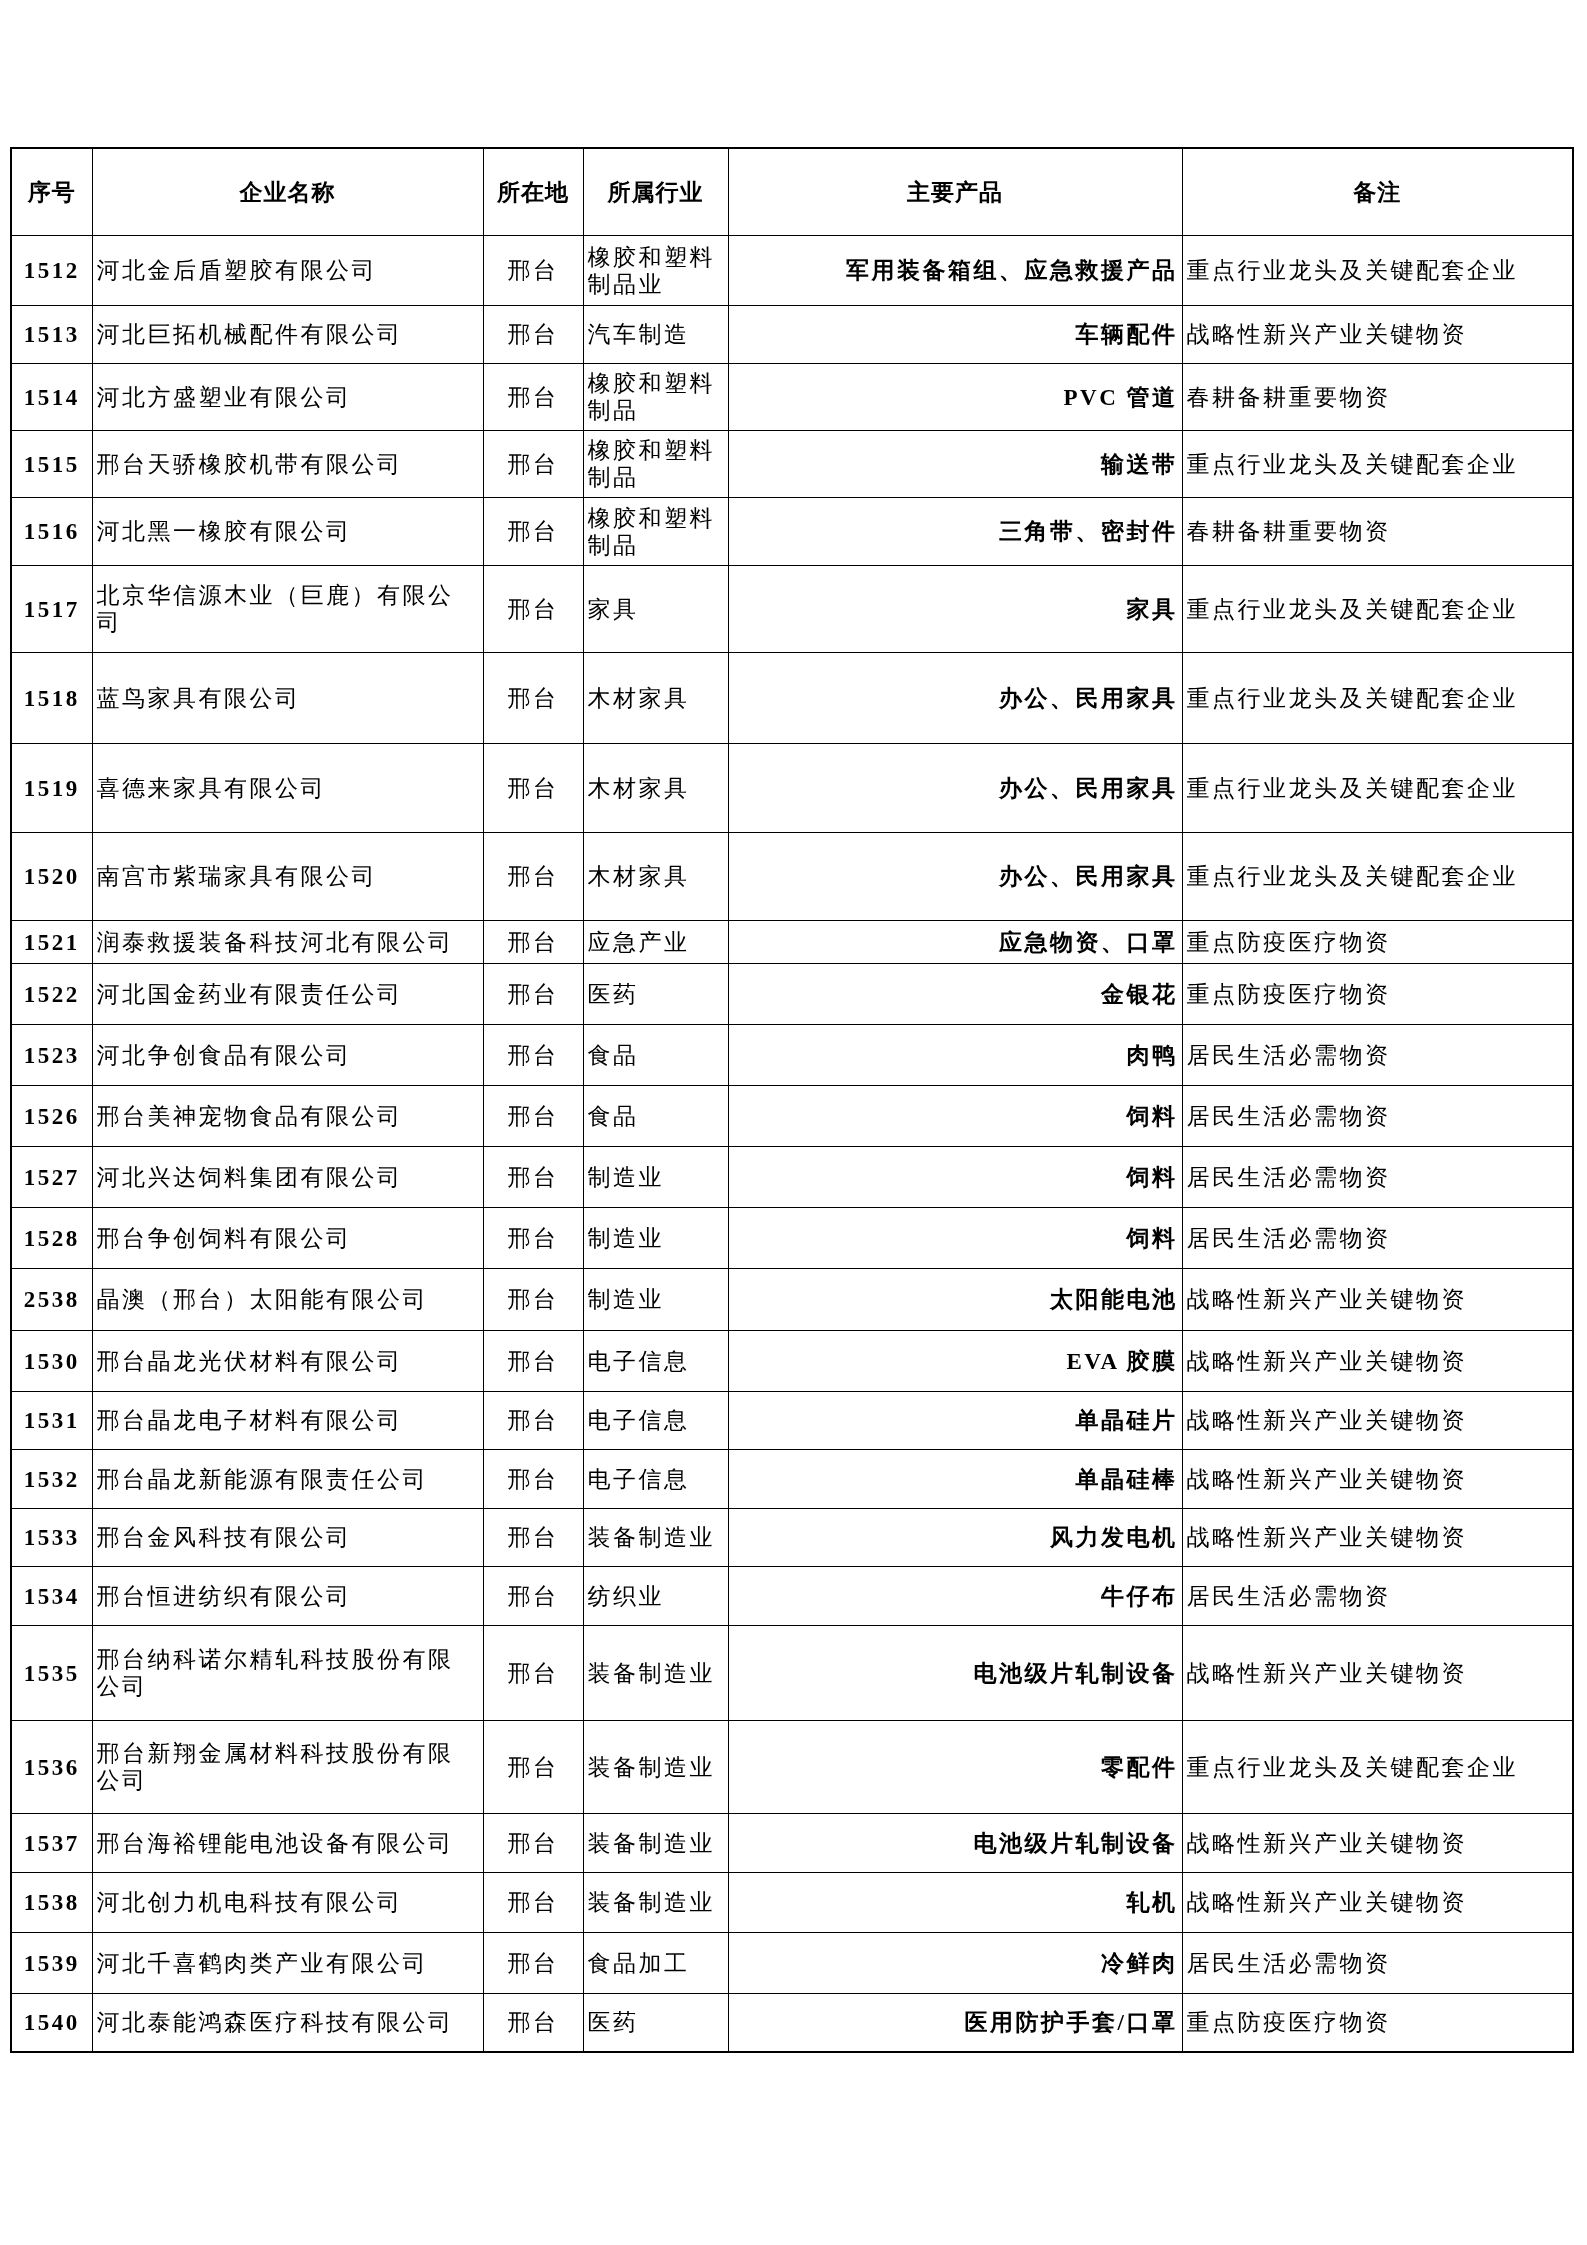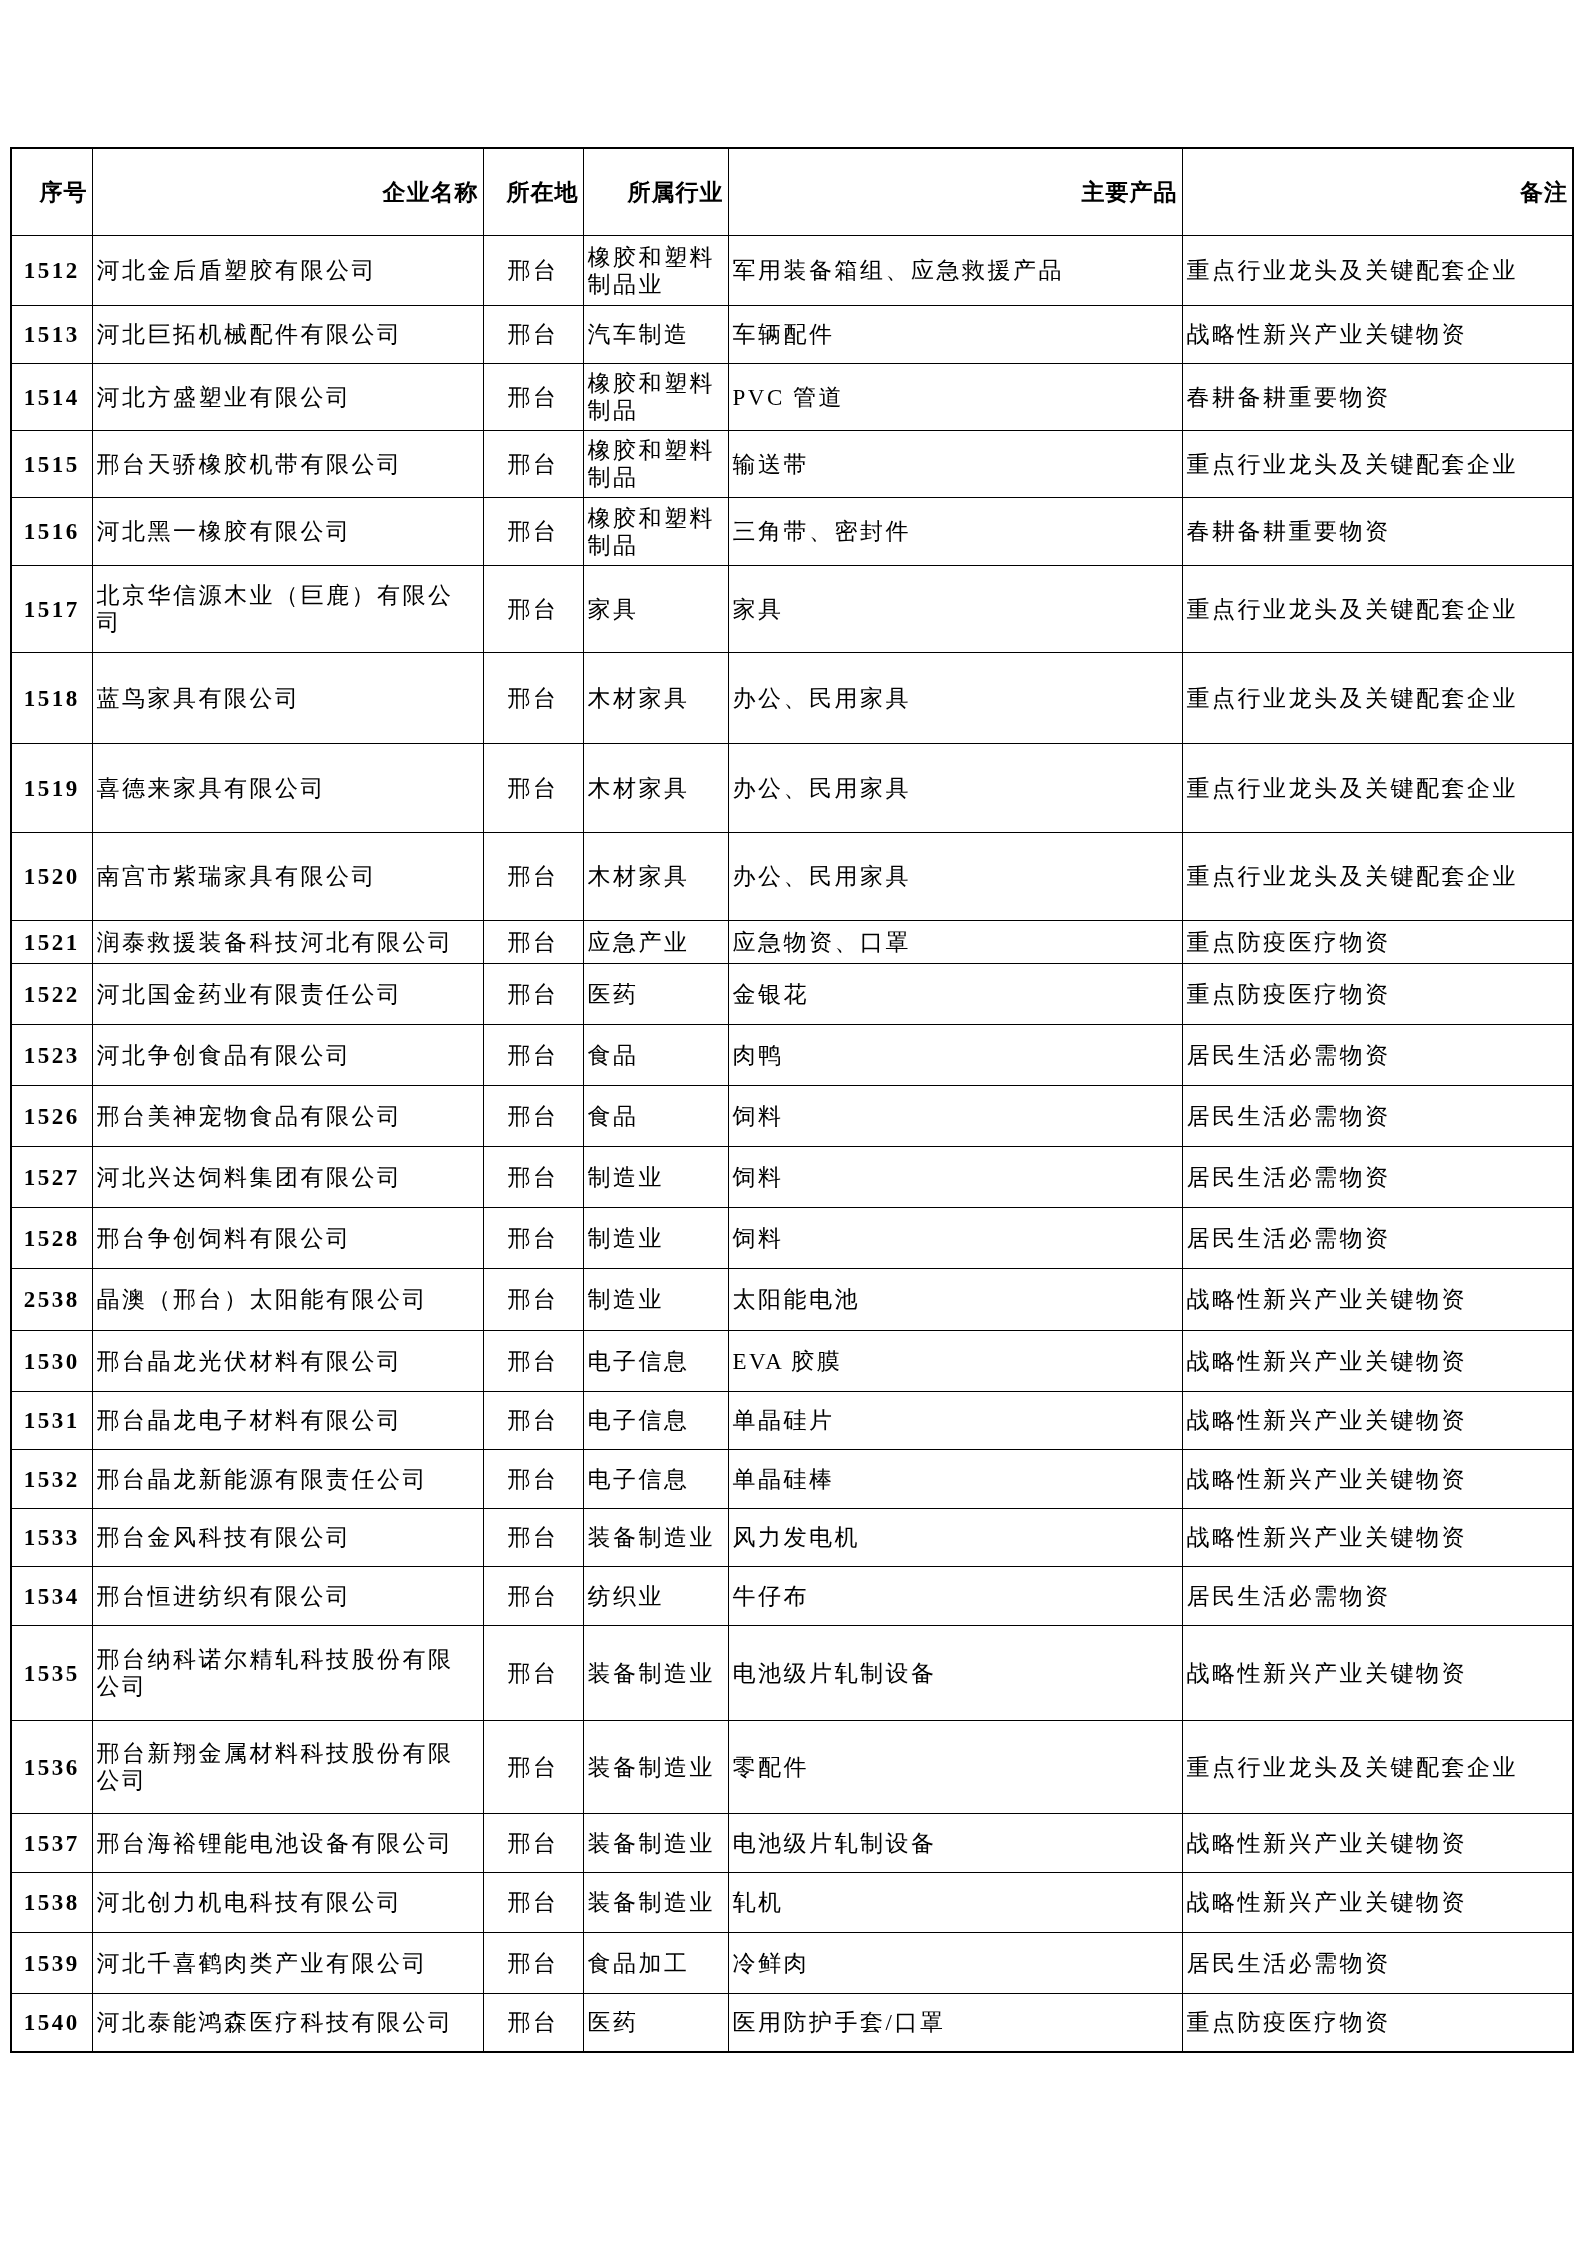--- a/index.html
+++ b/index.html
@@ -33,34 +33,34 @@
     border: 1px solid #000000;
     padding: 2px 4px;
     vertical-align: middle;
     font-size: 23px;
     line-height: 27px;
     letter-spacing: 2.5px;
     overflow: hidden;
   }
   table.enterprise th {
     font-weight: bold;
-    text-align: right;
+    text-align: center;
     letter-spacing: 1px;
     height: 82px; 
   }
   td.c-no {
     text-align: center;
     font-weight: bold;
     font-size: 24px;
     letter-spacing: 0.5px;
   }
   td.c-name { text-align: left; }
   td.c-loc  { text-align: center; }
   td.c-ind  { text-align: left; }
-  td.c-prod { text-align: left; }
+  td.c-prod { text-align: right; font-weight: bold; }
   td.c-rem  { text-align: left; padding-left: 6px; }
 </style>
 </head>
 <body>
 
 <div id="page">
   <div id="table-wrap">
     <table class="enterprise">
       <colgroup>
         <col style="width:81px">

